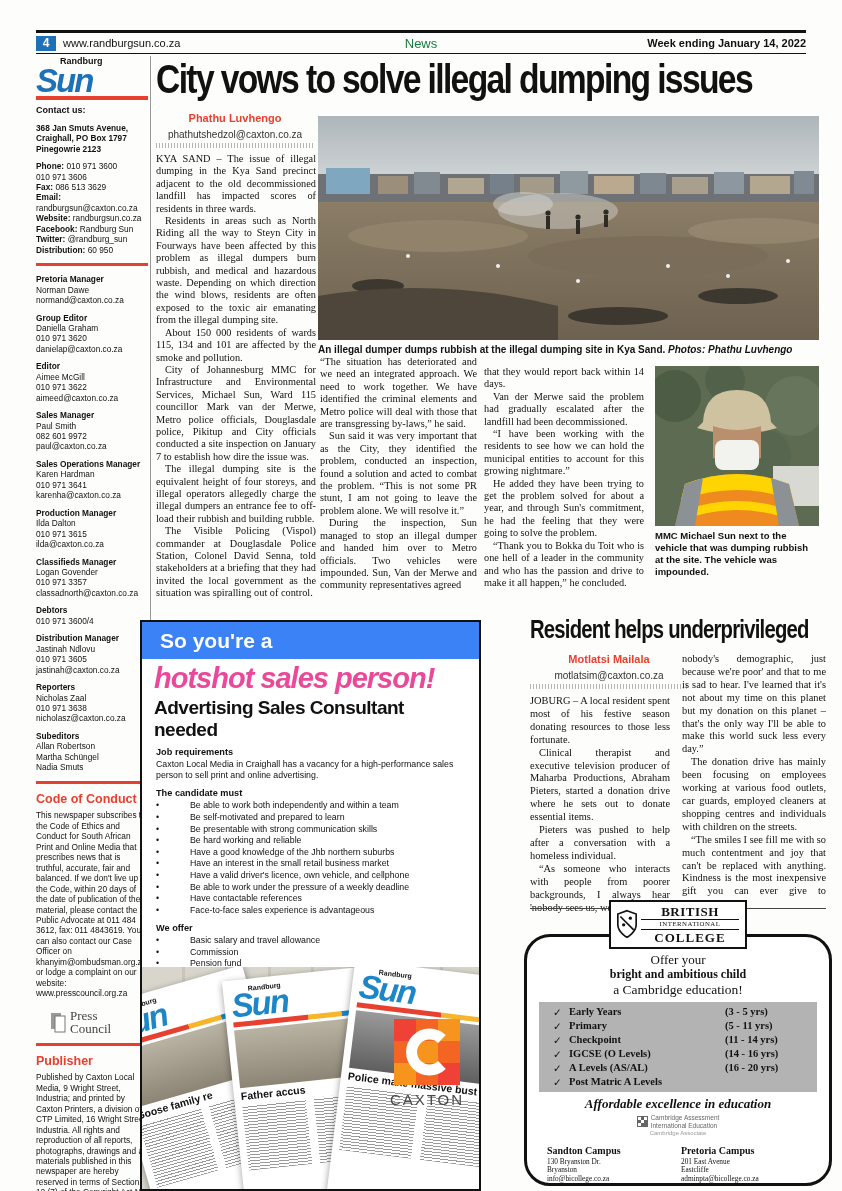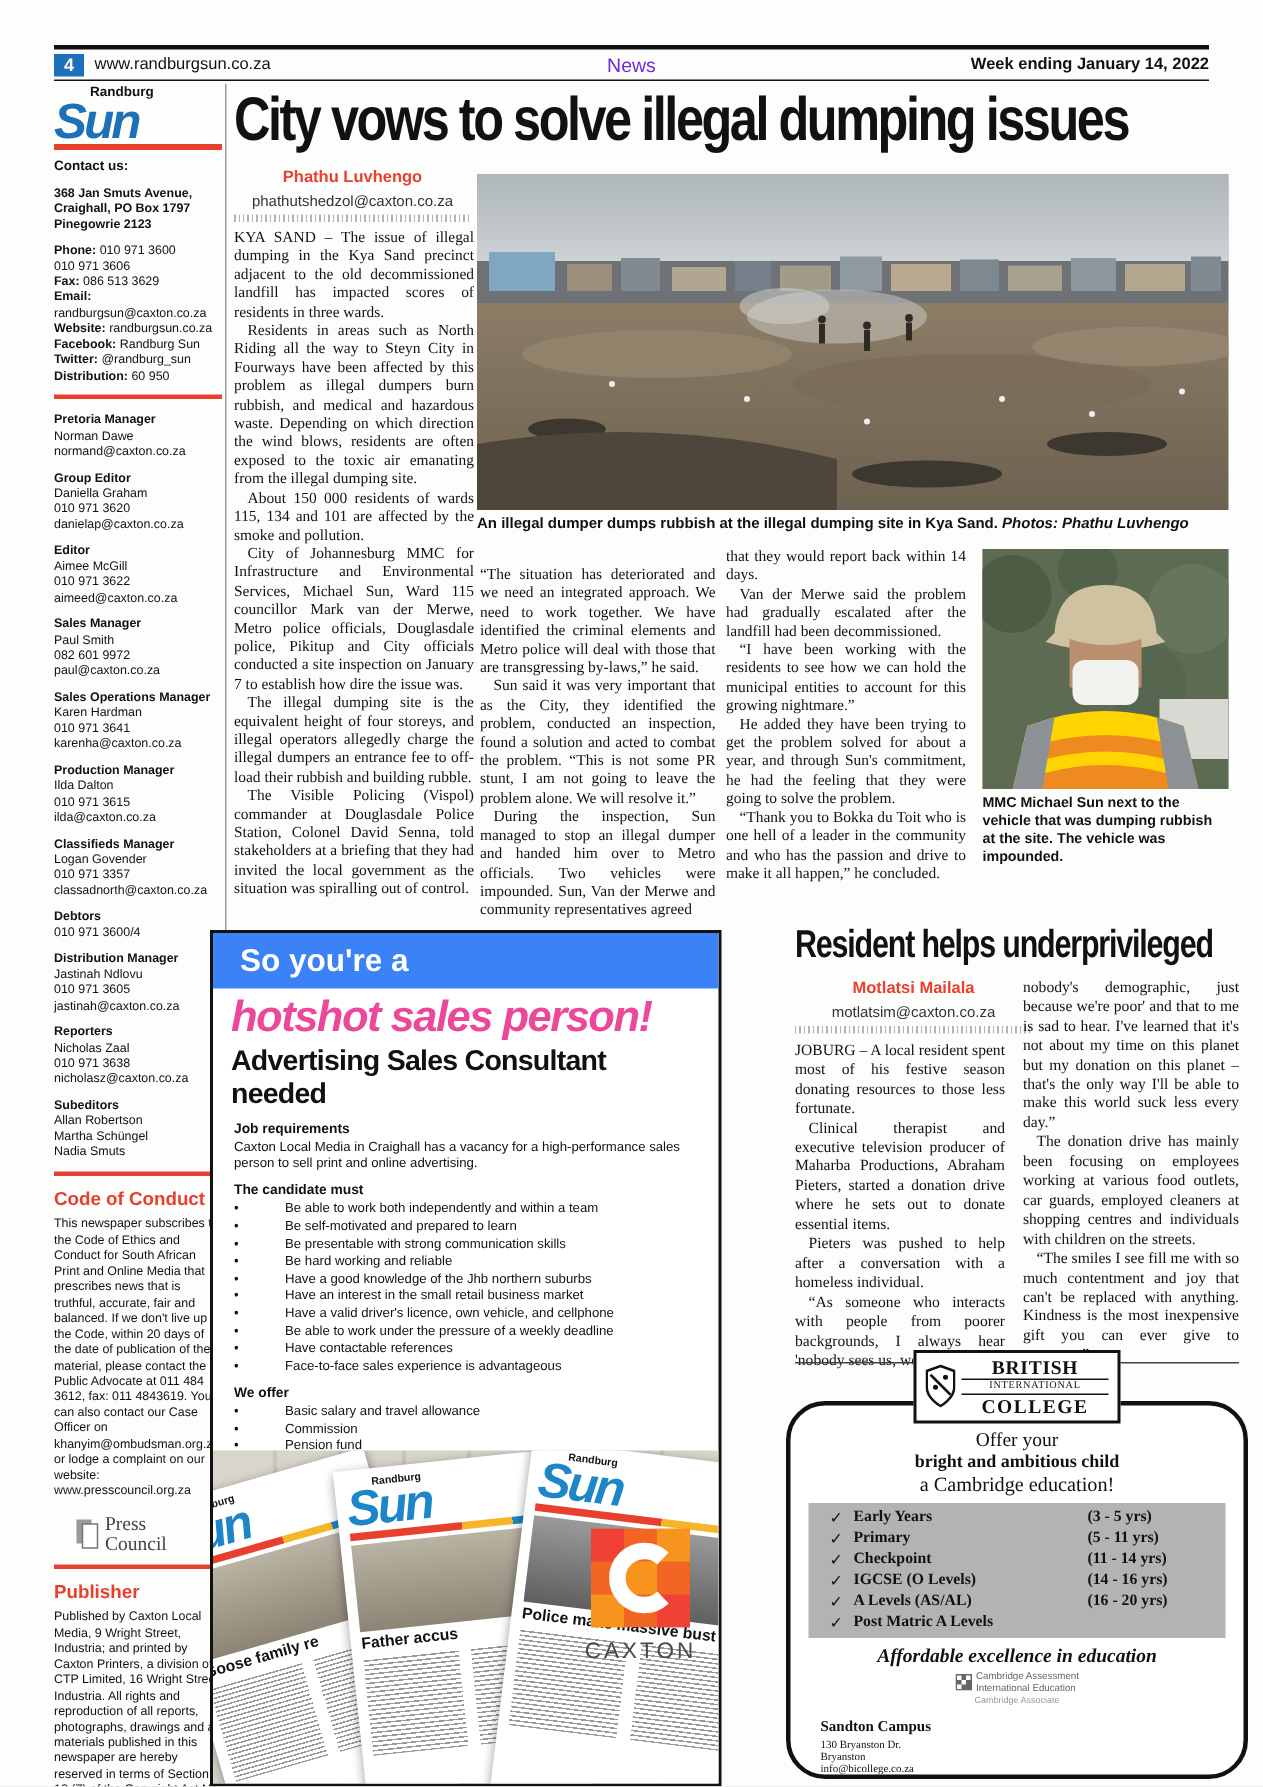--- a/index.html
+++ b/index.html
@@ -6,21 +6,21 @@
   .page{position:relative;width:842px;height:1191px;margin:0 auto;background:#fdfdfb;
         font-family:"Liberation Sans",sans-serif;color:#111;overflow:hidden;}
 
   
   .topbar{position:absolute;left:36px;right:36px;top:30px;height:20px;
           border-top:3px solid #111;border-bottom:1px solid #111;
           display:flex;align-items:center;}
   .pagenum{background:#1d71b8;color:#fff;font-weight:bold;font-size:12px;
            width:20px;height:15px;line-height:15px;text-align:center;margin-right:7px;}
   .folio-url{font-size:11px;}
-  .folio-section{position:absolute;left:50%;transform:translateX(-50%);font-size:13px;color:#6d28d9;}
+  .folio-section{position:absolute;left:50%;transform:translateX(-50%);font-size:13px;color:#15803d;}
   .folio-date{margin-left:auto;font-size:11px;font-weight:bold;}
 
   
   .sidebar{position:absolute;left:36px;top:56px;width:112px;font-size:8.3px;line-height:1.26;}
   .mast{border-bottom:4px solid #e8402f;padding-bottom:1px;margin-bottom:5px;}
   .mast-region{font-size:9px;font-weight:bold;margin-left:24px;}
   .mast-name{color:#1d71b8;font-size:33px;font-weight:bold;font-style:italic;
              letter-spacing:-2px;line-height:.85;}
   .contact-label{font-weight:bold;font-size:9px;margin-bottom:6px;}
   .addr{font-weight:bold;white-space:pre-line;margin-bottom:7px;}
@@ -43,21 +43,21 @@
   .byline-name{color:#e8402f;font-weight:bold;font-size:11px;}
   .byline-mail{font-size:10px;color:#333;margin-top:5px;}
   .hatch{height:5px;margin-top:3px;
          background:repeating-linear-gradient(90deg,#b5b5b5 0 1px,transparent 1px 3px);}
   .byline1{position:absolute;left:156px;top:112px;}
   .serifcol{font-family:"Liberation Serif",serif;font-size:10.3px;line-height:12.4px;
             text-align:justify;overflow:hidden;}
   .serifcol p{margin:0;}
   .serifcol p + p{text-indent:9px;}
   .col1{position:absolute;left:156px;top:153px;width:160px;height:471px;}
-  .col2{position:absolute;left:320px;top:378px;width:157px;height:262px;}
+  .col2{position:absolute;left:320px;top:356px;width:157px;height:262px;}
   .col3{position:absolute;left:484px;top:366px;width:160px;height:262px;}
   .photo1{position:absolute;left:318px;top:116px;width:501px;height:224px;background:#9aa0a2;}
   .caption1{position:absolute;left:318px;top:344px;width:501px;font-size:10px;font-weight:bold;}
   .caption1 i{font-style:italic;}
   .photo2{position:absolute;left:655px;top:366px;width:164px;height:160px;background:#67755c;}
   .caption2{position:absolute;left:655px;top:530px;width:164px;font-size:9.5px;
             font-weight:bold;line-height:1.25;}
 
   
   .art2{position:absolute;left:530px;top:614px;width:296px;}
@@ -569,19 +569,25 @@
       </div>
       <div class="bic-campuses">
 
           <div class="bic-campus">
             <b>Sandton Campus</b>
             <div>130 Bryanston Dr.
 Bryanston
 info@bicollege.co.za</div>
           </div>
 
+          <div class="bic-campus">
+            <b>Pretoria Campus</b>
+            <div>201 East Avenue
+Eastcliffe
+adminpta@bicollege.co.za</div>
+          </div>
 
         </div>
 
     </div>
   </div>
 
 </div>
 
 </body></html>

